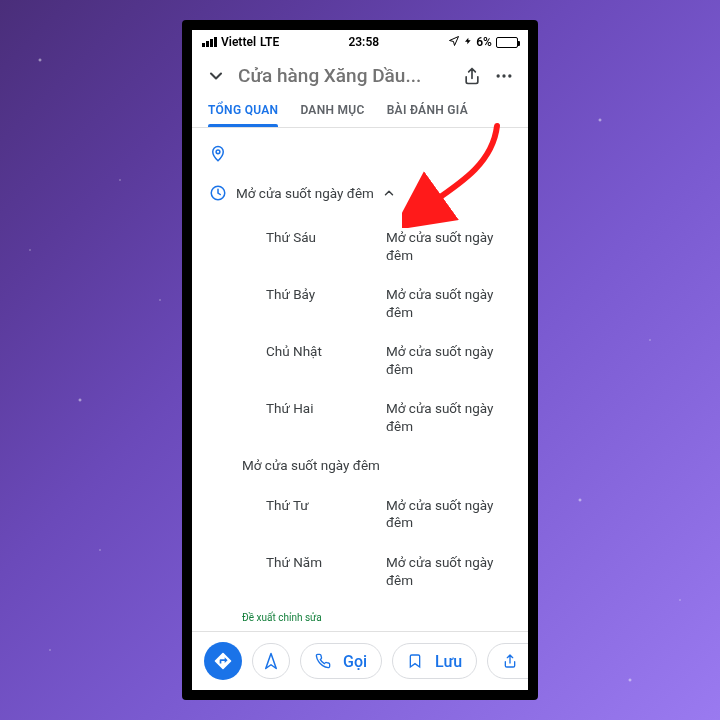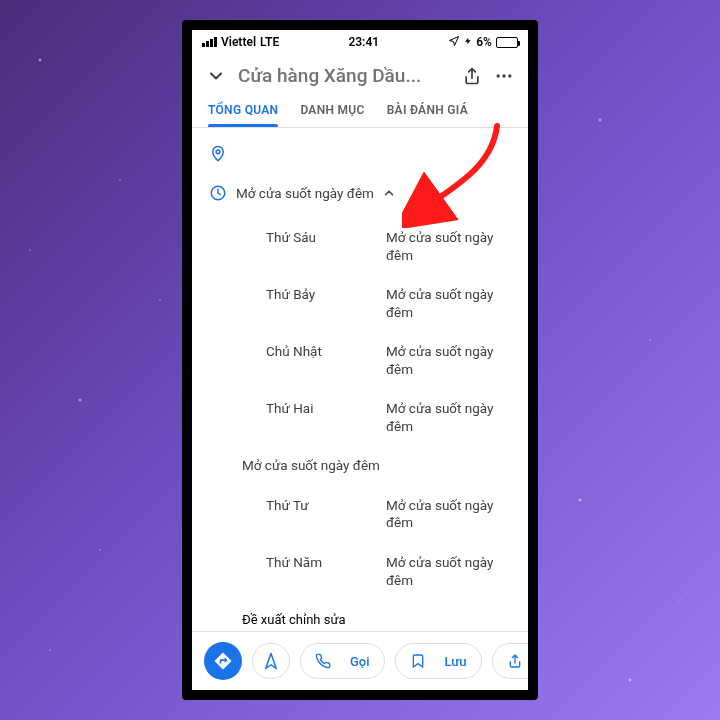--- a/index.html
+++ b/index.html
@@ -78,37 +78,37 @@
   .row-icon { width: 20px; flex-shrink: 0; display: flex; justify-content: center; padding-top: 1px;}
   .row-body { flex: 1; }
   .addr { line-height: 1.35; }
   .hours-head { display: flex; align-items: center; gap: 8px; padding-top: 14px; }
   .hours-head-text { color: #3c4043; }
   .chev { display:inline-flex; }
   .hours-list { padding-left: 34px; padding-top: 10px; }
   .hour-row { display: flex; padding: 11px 0; }
   .day { width: 120px; color: #3c4043; margin-left: 24px; }
   .val { flex:1; color: #3c4043; line-height:1.3; }
-  .suggest { padding: 12px 0 4px 34px; color:#000000; font-size: 13px; }
+  .suggest { padding: 12px 0 4px 34px; color:#15803d; font-size: 10px; }
   .bottom-actions {
     border-top: 1px solid #e0e0e0;
     padding: 10px 12px;
     display: flex; gap: 10px; align-items: center;
     white-space: nowrap; overflow: hidden;
   }
   .fab {
     width: 38px; height: 38px; border-radius: 50%;
     background: #1a73e8; display:flex; align-items:center; justify-content:center;
     flex-shrink:0;
   }
   .pill {
-    display: flex; align-items:center; gap:19px;
+    display: flex; align-items:center; gap:12px;
     border: 1px solid #dadce0; border-radius: 19px;
     height: 36px; padding: 0 14px;
-    color: #1a73e8; font-size: 13px; font-weight: 500;
+    color: #1a73e8; font-size: 16px; font-weight: 500;
     flex-shrink:0;
   }
   .pill.iconly { width: 38px; padding:0; justify-content:center; }
   .arrow-annot {
     position: absolute;
     left: 402px; top: 118px;
     pointer-events: none;
   }
 </style>
 </head>
@@ -120,21 +120,21 @@
     <div class="status-left">
       <span class="signal-bars">
           <span></span>
           <span></span>
           <span></span>
           <span></span>
         </span>
       <span>Viettel</span>
       <span>LTE</span>
     </div>
-    <div style="font-weight:600;">23:41</div>
+    <div style="font-weight:600;">23:58</div>
     <div class="status-right">
       <span>
         <svg width="12" height="12" viewBox="0 0 24 24">
             <path fill="none" stroke="#000" stroke-width="2" d="M3 11l18-8-8 18-2-8-8-2z"></path>
           </svg>
       </span>
       <span>
         <svg width="8" height="12" viewBox="0 0 24 24">
             <path fill="#000" d="M13 2L3 14h7v8l10-12h-7z"></path>
           </svg>

